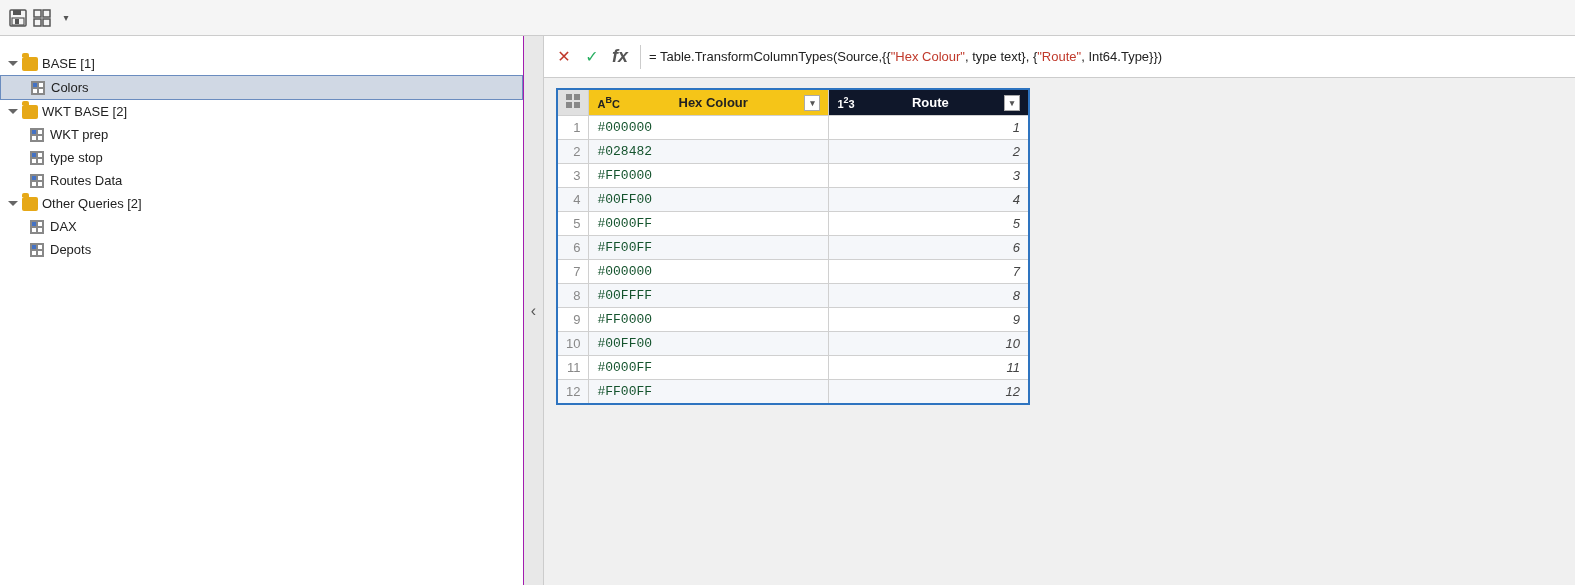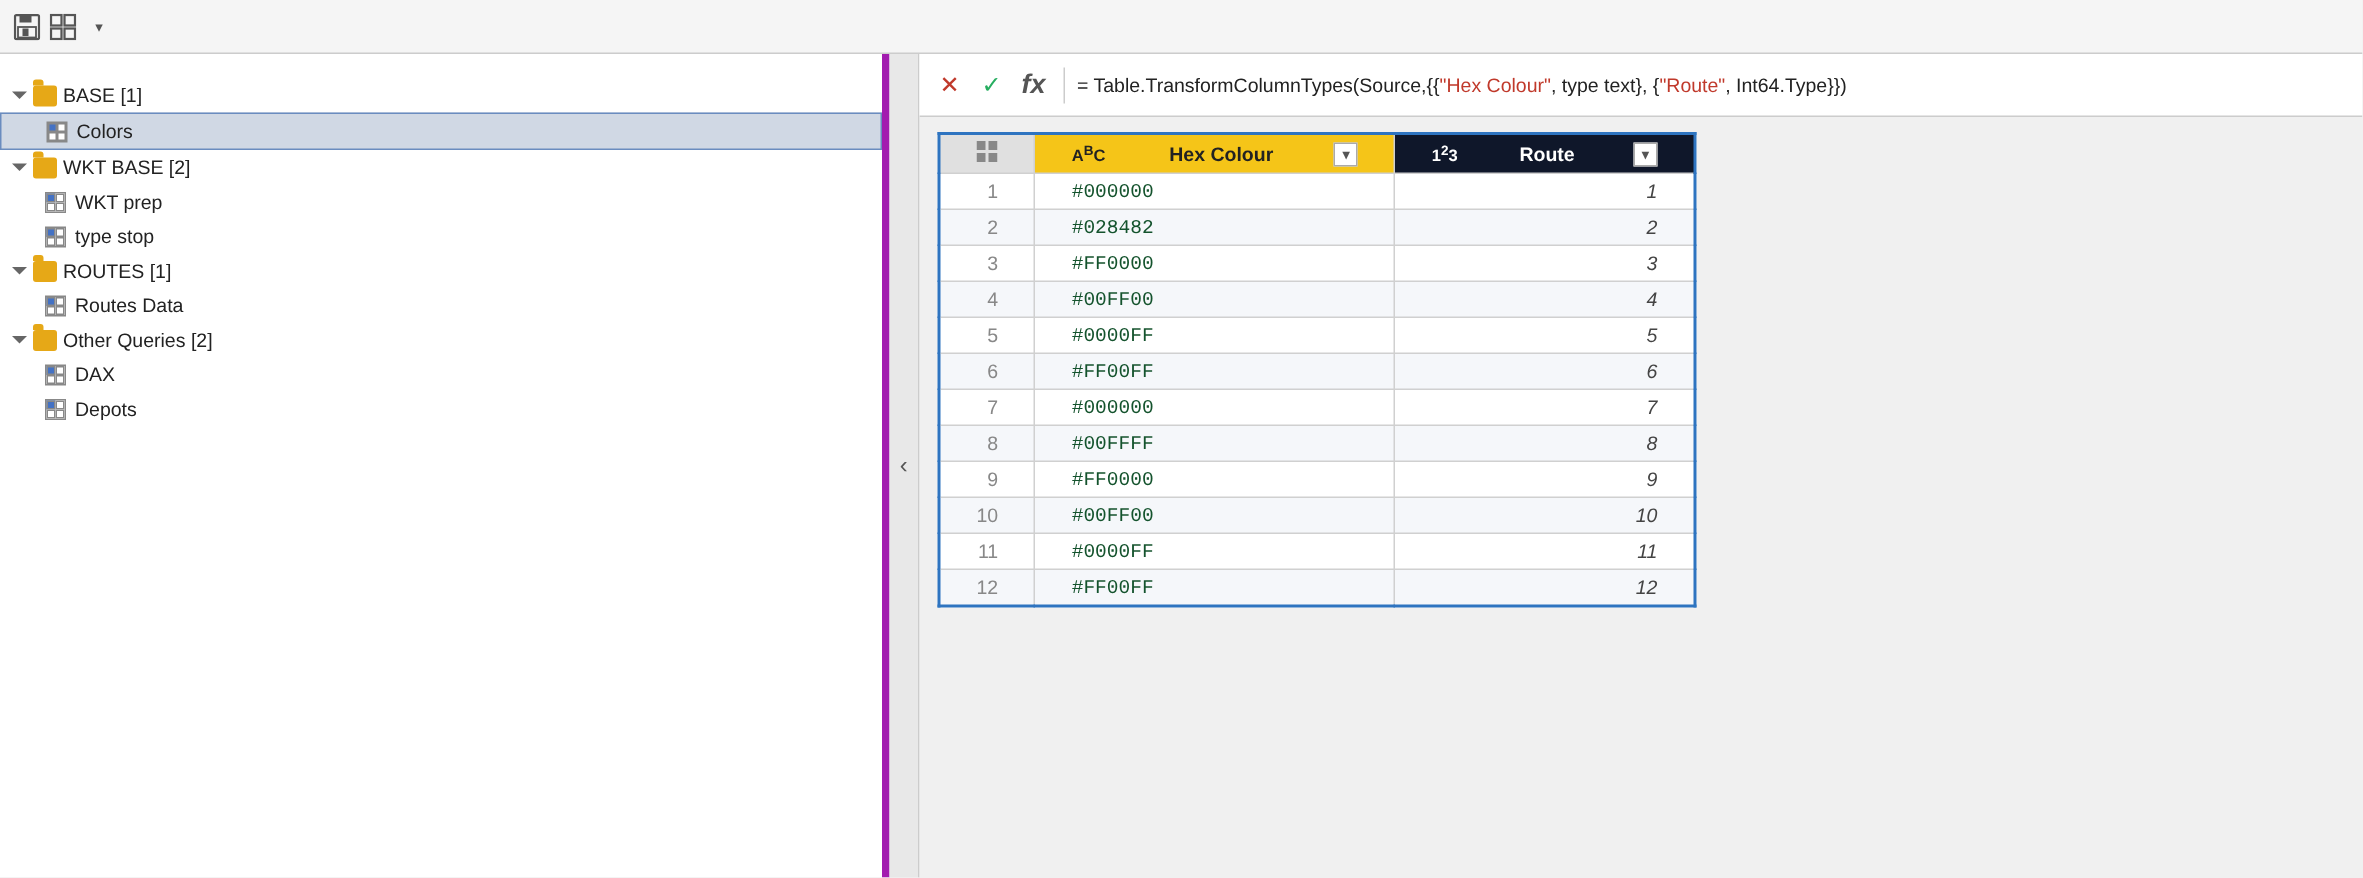--- a/index.html
+++ b/index.html
@@ -30,23 +30,23 @@
     }
 
     
     .main-container {
       display: flex;
       height: calc(585px - 36px);
     }
 
     
     .sidebar {
-      width: 593px;
+      width: 524px;
       background: #fff;
-      border-right: 5px solid #a21caf;
+      border-right: 1px solid #a21caf;
       display: flex;
       flex-direction: column;
       overflow-y: auto;
     }
     .sidebar-header {
       padding: 10px 12px 6px 12px;
       font-weight: 600;
       font-size: 13px;
       color: #333;
     }
@@ -179,21 +179,21 @@
       padding: 10px 12px;
       overflow: auto;
     }
     .data-table {
       border-collapse: collapse;
       border: 2px solid #2e74c0;
       background: #fff;
     }
     .data-table th, .data-table td {
       border: 1px solid #d0d0d0;
-      padding: 4px 24px;
+      padding: 4px 8px;
       font-size: 13px;
     }
     .data-table thead tr {
       background: #f5c518;
     }
     .col-header-hex {
       background: #f5c518;
       min-width: 240px;
       font-weight: 600;
     }
@@ -313,25 +313,20 @@
             <div class="table-icon">
               <div class="table-icon-cell table-icon-tl"></div>
               <div class="table-icon-cell table-icon-tr"></div>
               <div class="table-icon-cell table-icon-bl"></div>
               <div class="table-icon-cell table-icon-br"></div>
             </div>
             <span>type stop</span>
           </div>
         </div>
         <div class="sidebar-group">
-          <div class="sidebar-group-header">
-            <span class="triangle"></span>
-            <span class="folder-icon"></span>
-            <span>ROUTES [1]</span>
-          </div>
           <div class="sidebar-item">
             <div class="table-icon">
               <div class="table-icon-cell table-icon-tl"></div>
               <div class="table-icon-cell table-icon-tr"></div>
               <div class="table-icon-cell table-icon-bl"></div>
               <div class="table-icon-cell table-icon-br"></div>
             </div>
             <span>Routes Data</span>
           </div>
         </div>

